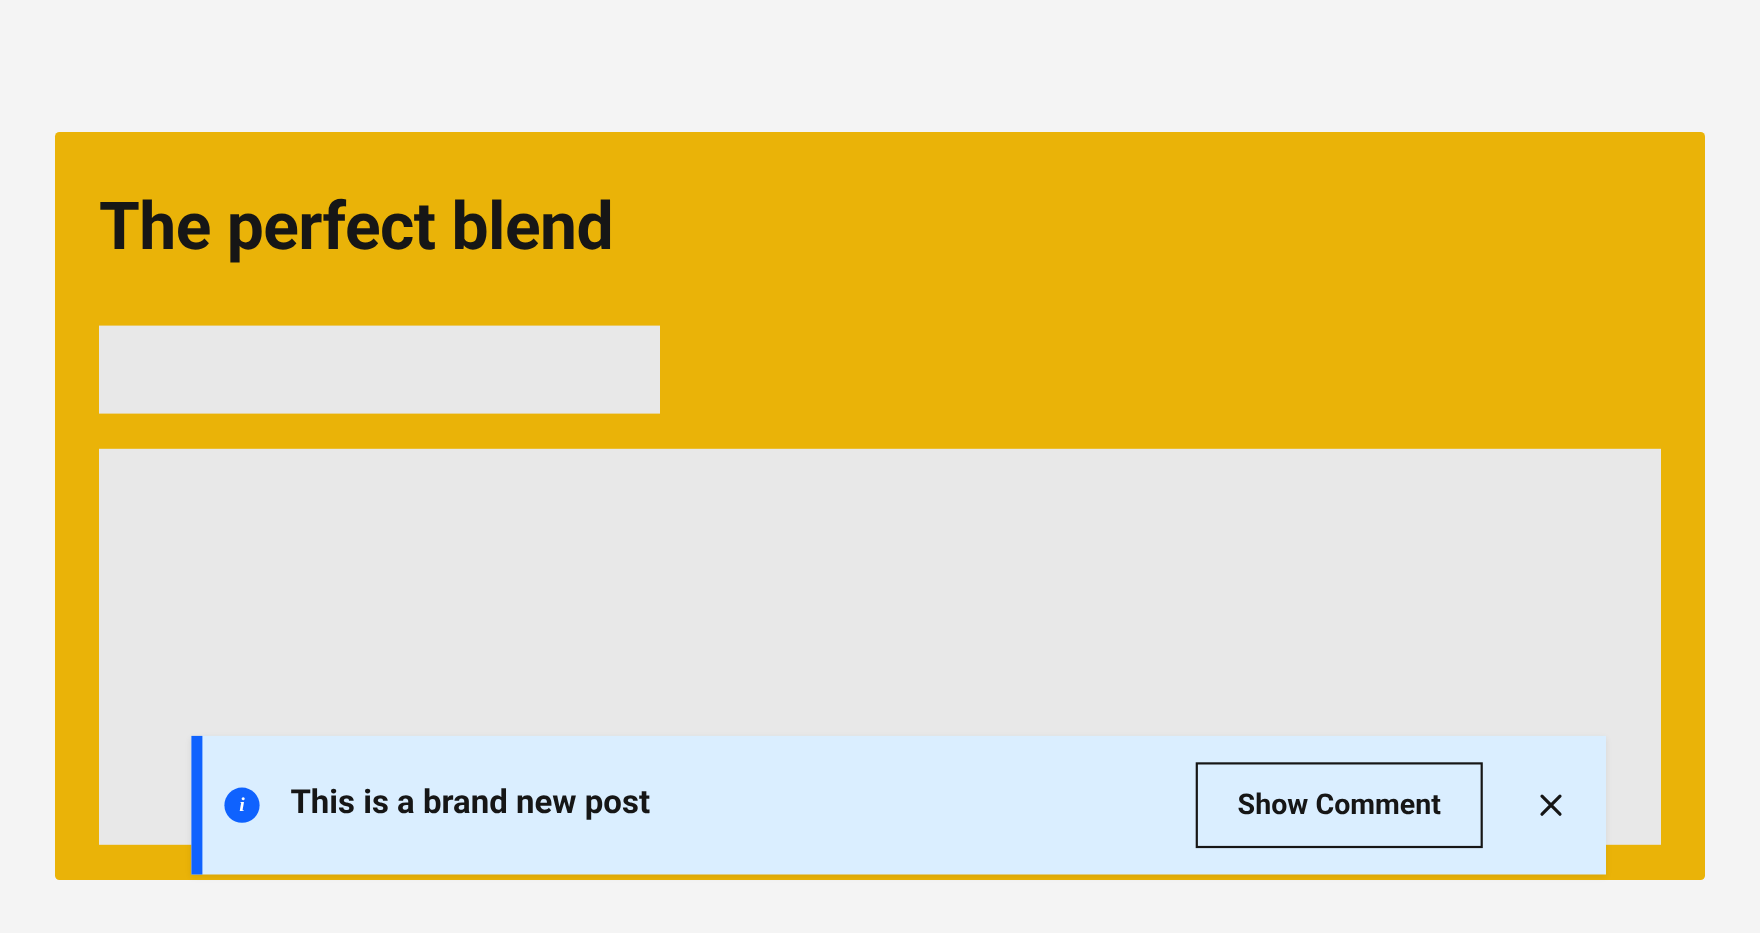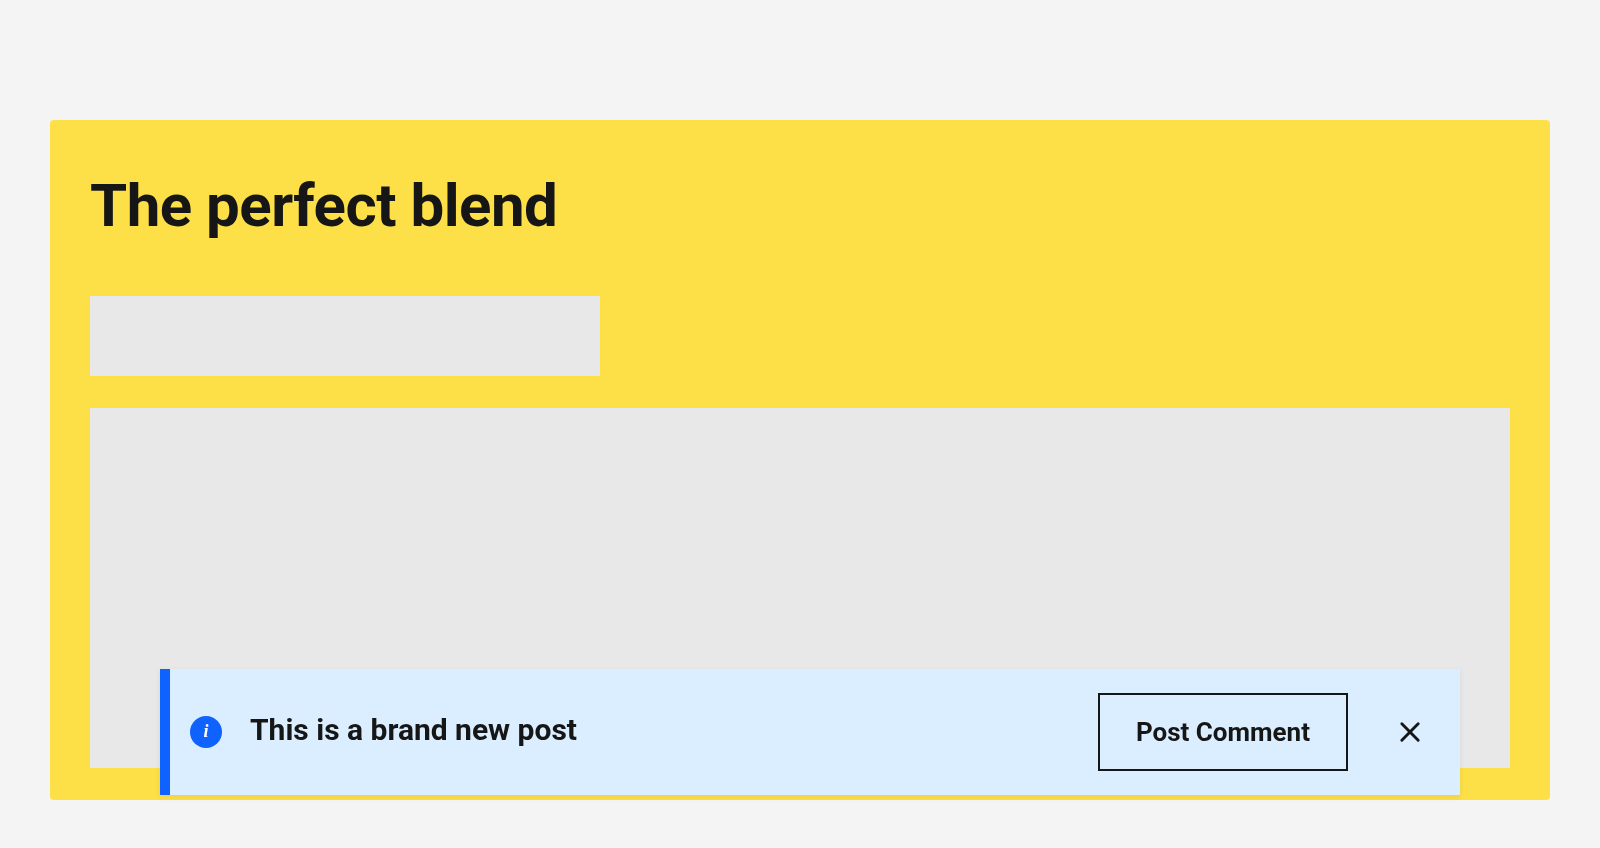--- a/index.html
+++ b/index.html
@@ -9,21 +9,21 @@
     }
     body {
       background: #f4f4f4;
       font-family: -apple-system, BlinkMacSystemFont, 'Segoe UI', Roboto, Helvetica, Arial, sans-serif;
       width: 1600px;
       height: 848px;
       padding: 50px;
       position: relative;
     }
     .card {
-      background: #fde047;
+      background: #eab308;
       border-radius: 4px;
       padding: 50px 40px;
       position: relative;
       height: 680px;
       margin-top: 70px;
     }
     .title {
       font-size: 60px;
       font-weight: 700;
       color: #161616;
@@ -37,21 +37,21 @@
       margin-bottom: 32px;
     }
     .placeholder-large {
       background: #e8e8e8;
       width: 100%;
       height: 360px;
     }
     .notification {
       position: absolute;
       bottom: 5px;
-      left: 110px;
+      left: 124px;
       right: 90px;
       background: #daeeff;
       border-left: 10px solid #0f62fe;
       display: flex;
       align-items: center;
       padding: 24px 28px 24px 20px;
       gap: 28px;
       box-shadow: 0 2px 6px rgba(0,0,0,0.08);
     }
     .info-icon {
@@ -119,21 +119,21 @@
 <div class="card">
   <h1 class="title">The perfect blend</h1>
   <div class="placeholder-small"></div>
   <div class="placeholder-large"></div>
 
   <div class="notification">
     <div class="info-icon"></div>
     <div class="notification-content">
       <div class="notification-title">This is a brand new post</div>
     </div>
-    <button class="post-comment-btn">Post Comment</button>
+    <button class="post-comment-btn">Show Comment</button>
     <button class="close-btn">
       <svg viewBox="0 0 24 24" fill="none" stroke="#161616" stroke-width="2.5" stroke-linecap="round">
         <line x1="5" y1="5" x2="19" y2="19"></line>
         <line x1="19" y1="5" x2="5" y2="19"></line>
       </svg>
     </button>
   </div>
 </div>
 
 </body></html>

